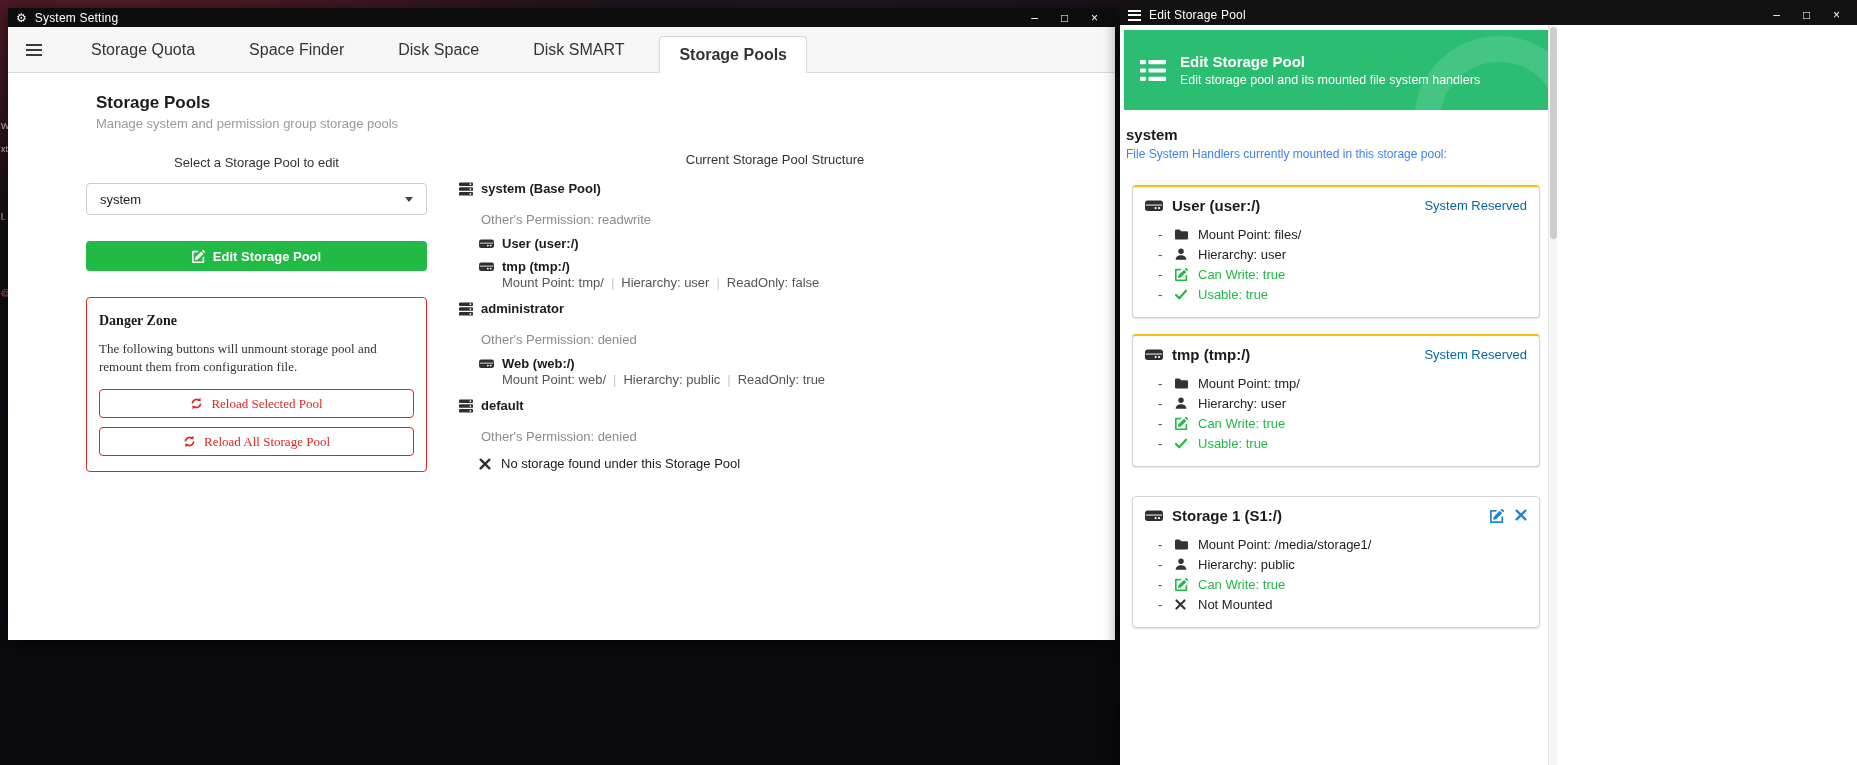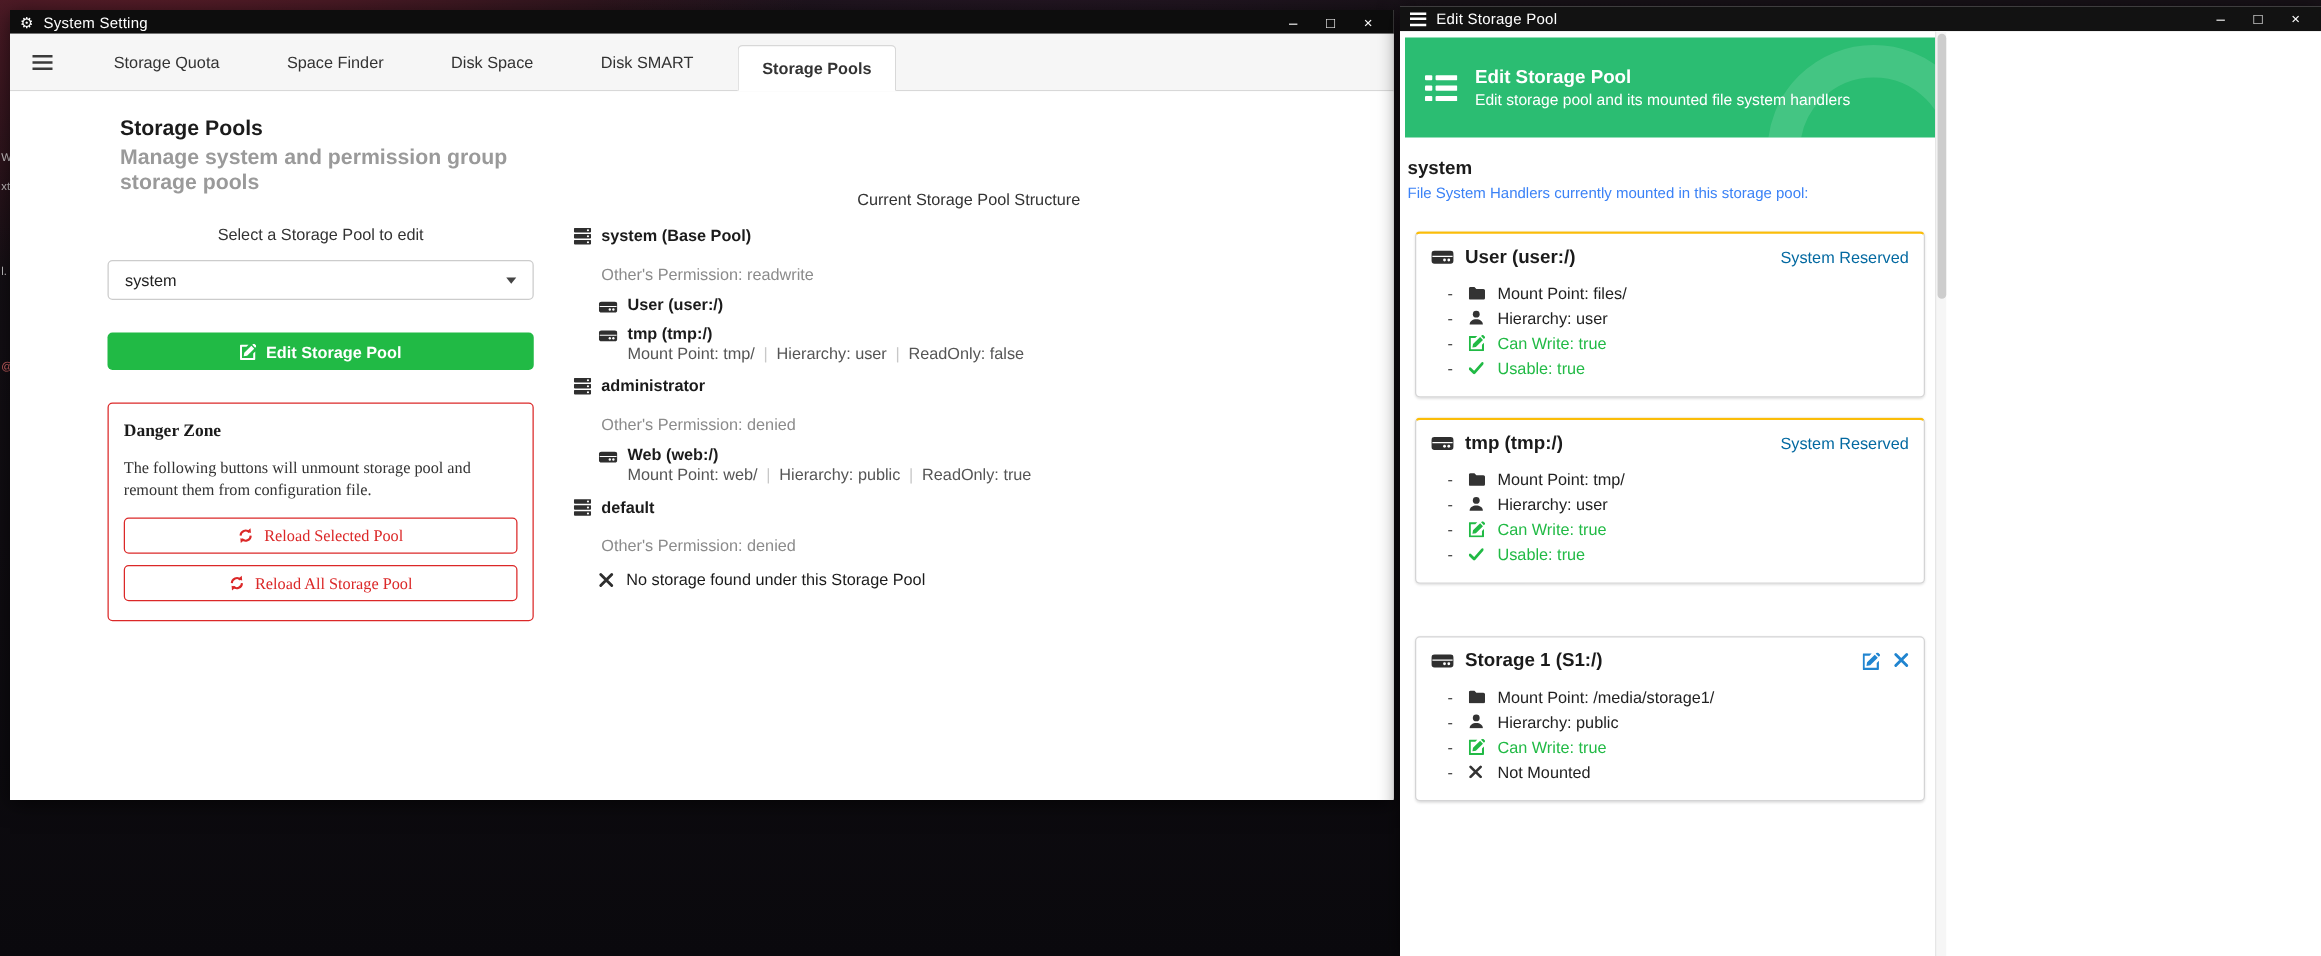--- a/index.html
+++ b/index.html
@@ -30,52 +30,52 @@
 
   
   .hamburger { display:inline-block; }
   .hamburger i { display:block; width:16px; height:2px; background:#3a3a3a; margin:3px 0; }
   .hamburger.light i { background:#fff; width:13px; height:2px; margin:2.5px 0; }
 
   
   .tabbar { position:relative; height:46px; background:#f6f6f6; border-bottom:1px solid #d8d8d8;
             display:flex; align-items:center; }
   .tabbar .hamburger { margin:0 22px 0 18px; cursor:pointer; }
-  .tab { font-size:13px; color:#333; padding:0 19px; margin:0 8px; height:45px; line-height:45px; cursor:pointer; }
+  .tab { font-size:16px; color:#333; padding:0 19px; margin:0 8px; height:45px; line-height:45px; cursor:pointer; }
   .tab.active { background:#fff; border:1px solid #d8d8d8; border-bottom:1px solid #fff;
                 border-radius:4px 4px 0 0; height:37px; line-height:36px; align-self:flex-end;
                 margin-bottom:-1px; font-weight:bold; z-index:1; }
 
   .content { position:relative; height:566px; background:#fff; overflow:hidden; }
   .col-left { position:absolute; left:78px; top:0; width:341px; }
   .col-right { position:absolute; left:443px; top:0; width:640px; padding-left:8px; }
 
   .page-title { font-size:17px; font-weight:bold; color:#1b1b1b; margin:20px 0 0 10px; }
-  .page-sub { font-size:17px; color:#9a9a9a; margin:3px 0 0 10px;font-weight:bold; }
+  .page-sub { font-size:13px; color:#9a9a9a; margin:3px 0 0 10px; }
   .field-label { font-size:13px; color:#333; margin-top:24px;text-align:center; }
   .col-right .field-label { margin-top:79px; }
 
   .select { margin-top:13px; height:32px; border:1px solid #ccc; border-radius:4px; background:#fff;
             display:flex; align-items:center; justify-content:space-between; padding:0 13px;
             font-size:13px; color:#222; cursor:pointer; }
   .caret { width:0; height:0; border-left:4.5px solid transparent; border-right:4.5px solid transparent;
            border-top:5.5px solid #444; }
 
   .btn { display:flex; align-items:center; justify-content:center; gap:8px; border-radius:4px;
          font-size:13px; cursor:pointer; border:none; width:100%; font-family:inherit; }
   .btn-green { margin-top:26px; height:30px; background:#21ba45; color:#fff; font-weight:bold; }
   .btn-red { height:29px; background:#fff; border:1px solid #db2828; color:#db2828; margin-bottom:9px; }
 
   .danger { margin-top:26px; border:1px solid #db2828; border-radius:4px; padding:13px 12px 6px; background:#fff;font-family:Liberation Serif, serif; }
   .danger h3 { font-size:14px; font-weight:bold; color:#1b1b1b; margin:2px 0 11px; }
   .danger p { font-size:13px; color:#333; line-height:1.35; margin-bottom:14px; }
 
   .tree { margin-top:14px; }
   .pool { margin-bottom:11px; }
-  .pool-head, .st-head { display:flex; align-items:flex-end; gap:8px; font-size:13px; color:#1b1b1b; }
+  .pool-head, .st-head { display:flex; align-items:center; gap:8px; font-size:13px; color:#1b1b1b; }
   .pool-head b, .st-head b { font-weight:bold; }
   .pool-perm { margin:16px 0 9px 22px; font-size:13px; color:#8b8b8b; }
   .storage { margin:0 0 8px 20px; }
   .st-sub { margin:1px 0 0 23px; font-size:13px; color:#555; }
   .pipe { color:#c8c8c8; margin:0 7px; }
   .empty-row { margin:12px 0 0 20px; display:flex; align-items:center; gap:10px; font-size:13px; color:#1b1b1b; }
 
   
   .edit-body { position:relative; height:740px; background:#fff; }
   .pane { position:absolute; left:4px; top:5px; width:424px; }
@@ -84,21 +84,21 @@
   .banner h2 { font-size:15px; font-weight:bold; }
   .banner p { font-size:12.5px; margin-top:3px; }
   .watermark { position:absolute; right:-36px; top:6px; width:170px; height:170px;
                border:26px solid rgba(255,255,255,.12); border-radius:50%; }
   .pool-name { font-size:15px; font-weight:bold; color:#1b1b1b; margin:16px 0 0 2px; }
   .pool-desc { font-size:12px; color:#3b82f6; margin:4px 0 0 2px; }
 
   .hcard { margin:16px 8px 0; border:1px solid #d4d4d5; border-radius:4px;
            box-shadow:0 1px 2px rgba(34,36,38,.14); padding:10px 12px 13px; background:#fff; }
   .hcard.first { margin-top:24px; }
-  .hcard.gap { margin-top:42px; }
+  .hcard.gap { margin-top:29px; }
   .hcard.sys { border-top:2px solid #fbbd08; }
   .hc-head { display:flex; align-items:center; gap:9px; }
   .hc-name { font-size:15px; font-weight:bold; color:#1b1b1b; }
   .badge { margin-left:auto; font-size:13px; color:#0369a1; }
   .card-actions { margin-left:auto; display:flex; gap:11px; color:#2185d0; }
   .card-actions .act { cursor:pointer; display:flex; }
   .hc-rows { margin-top:10px; }
   .hrow { display:flex; align-items:center; font-size:13px; color:#222; padding:2.5px 0 2.5px 13px; }
   .hrow .dash { width:17px; color:#444; }
   .hrow .ric { width:23px; display:flex; align-items:center; color:#333; }

